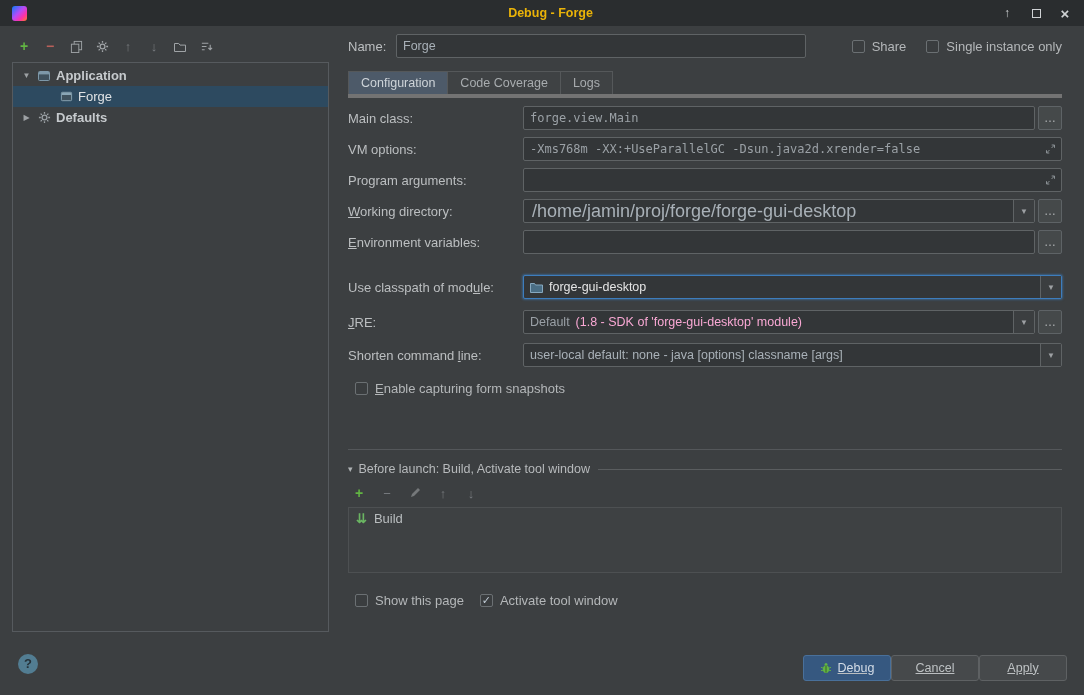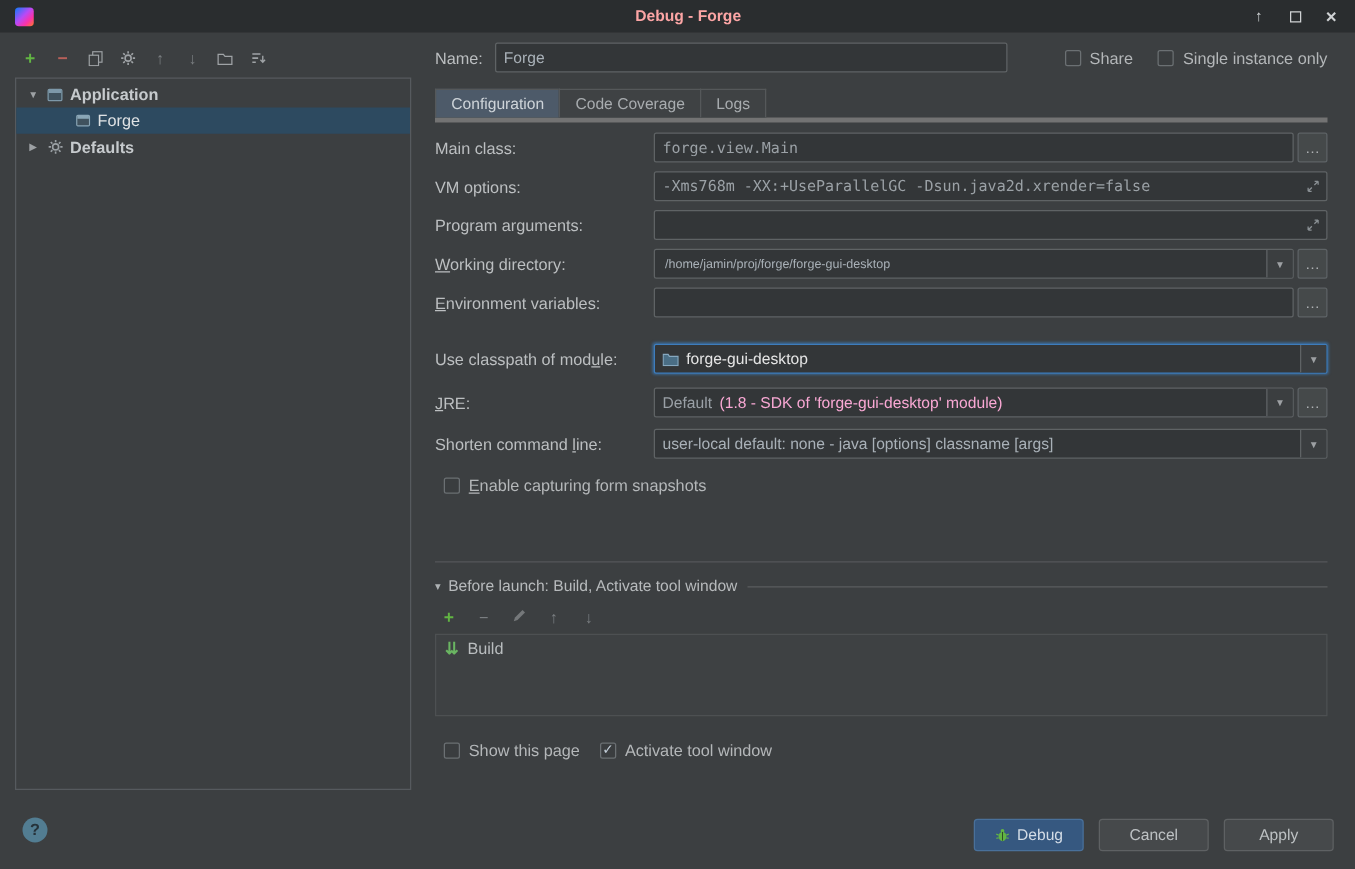--- a/index.html
+++ b/index.html
@@ -10,21 +10,21 @@
   input{font-family:"Liberation Sans",sans-serif;}
 
   .window{position:absolute;inset:0;display:flex;flex-direction:column;}
 
   
   .titlebar{height:26px;flex:none;background:#2a2d2f;display:flex;align-items:center;
     padding:0 12px;position:relative;}
   .logo{width:15px;height:15px;border-radius:3px;flex:none;
     background:linear-gradient(135deg,#0a7cfa 0%,#b74af7 45%,#fc31a9 72%,#fd7a24 100%);}
   .wtitle{position:absolute;left:0;right:0;text-align:center;font-weight:bold;
-    font-size:12.5px;color:#fca5a5;pointer-events:none;padding-left:17px;}
+    font-size:12.5px;color:#eab308;pointer-events:none;padding-left:17px;}
   .wcontrols{margin-left:auto;display:flex;align-items:center;gap:15px;color:#cfd2d4;}
   .wc{width:14px;height:14px;display:flex;align-items:center;justify-content:center;font-size:12px;}
   .wc .sq{width:9px;height:9px;border:1.4px solid #cfd2d4;}
   .wc.close{font-size:15px;font-weight:bold;}
 
   .body{flex:1;display:flex;min-height:0;}
 
   
   .sidebar{width:340px;flex:none;display:flex;flex-direction:column;padding-top:8px;}
   .sb-toolbar{height:24px;flex:none;display:flex;align-items:center;gap:10px;padding-left:16px;}
@@ -101,21 +101,21 @@
   .bl-list{margin-top:6px;height:66px;border:1px solid #4d5052;background:#3e4143;}
   .task{display:flex;align-items:center;gap:7px;padding:3px 7px;font-size:13px;color:#b9bdbf;}
   .build-ic{color:#6ab562;font-weight:bold;font-size:13px;line-height:1;}
   .bl-checks{display:flex;align-items:flex-start;gap:16px;margin-top:20px;padding-left:7px;}
 
   
   .bottombar{height:55px;flex:none;display:flex;align-items:center;padding:0 17px 0 18px;}
   .help{width:20px;height:20px;border-radius:50%;background:#527d92;color:#26323a;
     font-weight:bold;font-size:13px;display:flex;align-items:center;justify-content:center;
     transform:translateY(-4px);}
-  .btns{margin-left:auto;display:flex;gap:12px;}
+  .btns{margin-left:auto;display:flex;text-decoration:underline;}
   .btn{height:26px;min-width:88px;padding:0 14px;border-radius:3px;background:#46494b;
     border:1px solid #5e6163;color:#bdc1c3;font-size:12.5px;
     display:flex;align-items:center;justify-content:center;gap:6px;}
   .btn.primary{background:#365880;border-color:#49709a;color:#d3dce6;}
   .icon-svg{display:block;}
 </style>
 </head>
 <body>
 
 <div class="window">
@@ -271,21 +271,21 @@
               </span>
             </span>
           </div>
         </div>
 
         <div class="frow">
           <span class="flabel"><span></span><span class="mn">W</span><span>orking directory:</span></span>
           <div class="fctl">
             <div class="combo">
               <span class="val">
-                  <input style="color: rgb(169, 177, 184); font-size: 10px; outline: none;" value="/home/jamin/proj/forge/forge-gui-desktop">
+                  <input style="color: rgb(169, 177, 184); font-size: 18px; outline: none;" value="/home/jamin/proj/forge/forge-gui-desktop">
                 </span>
               <span class="arrowbtn">
                   <span>▼</span>
                 </span>
             </div>
             <button class="dots">
                 <span>…</span>
               </button>
           </div>
         </div>

